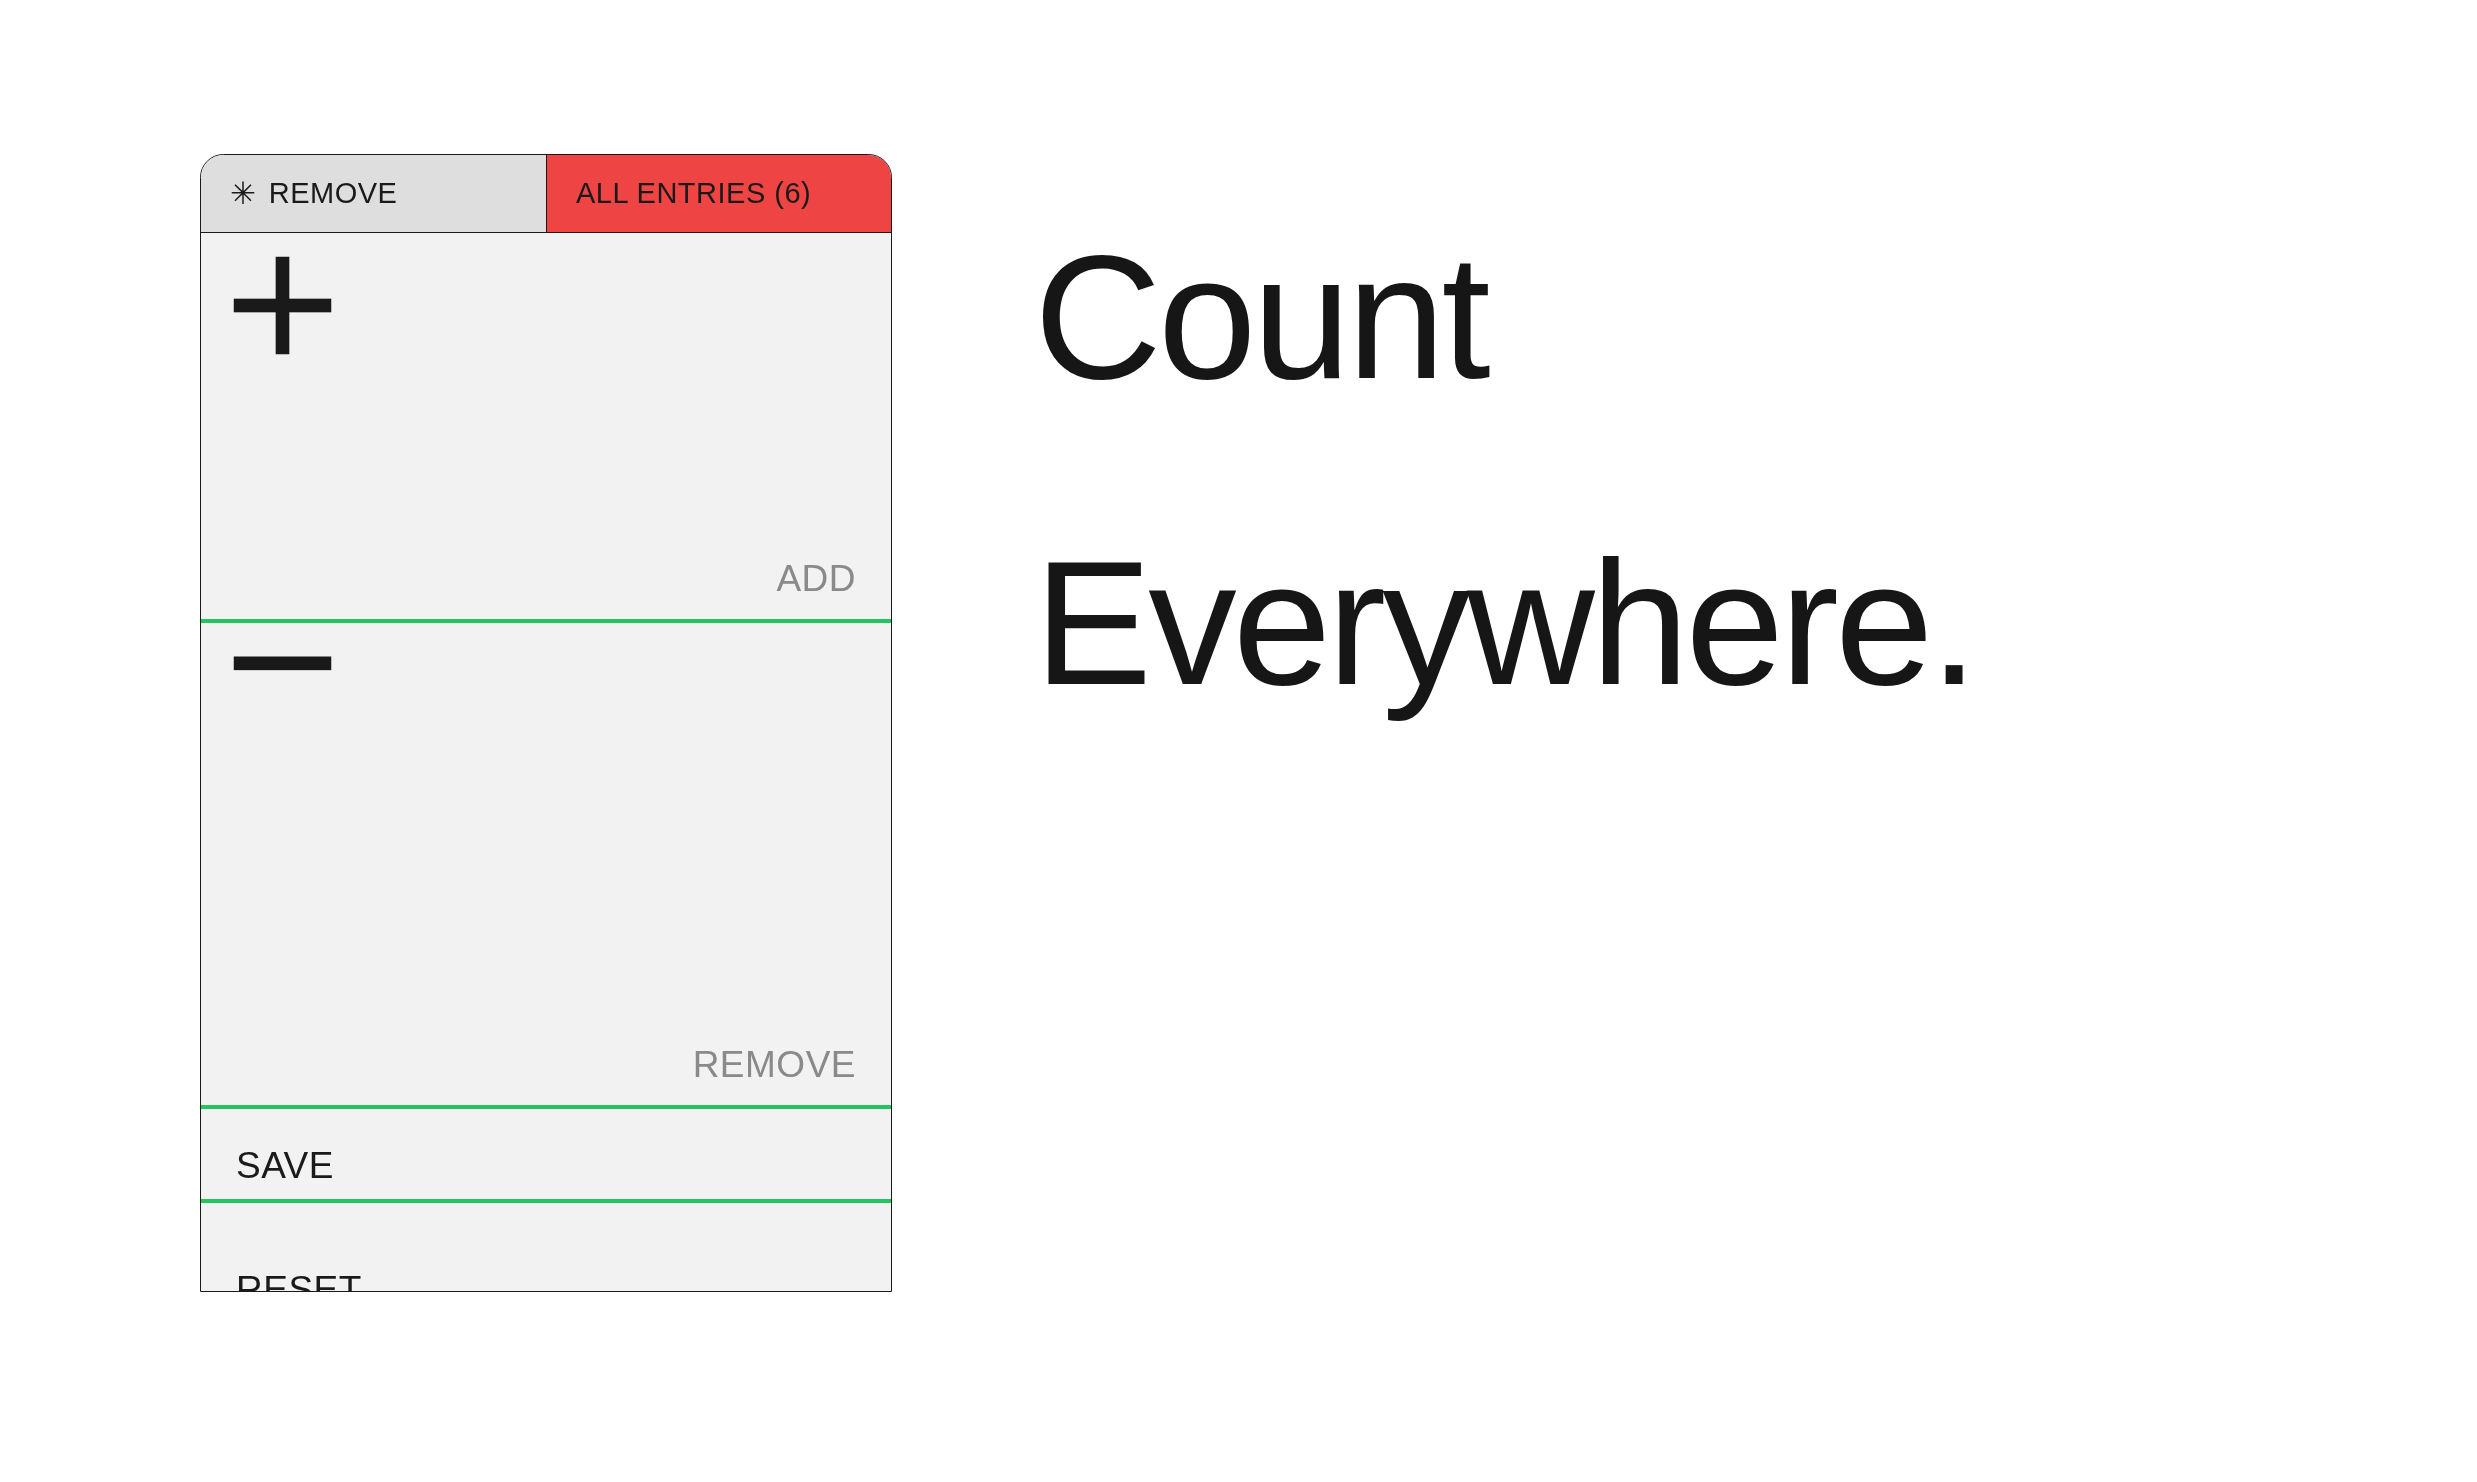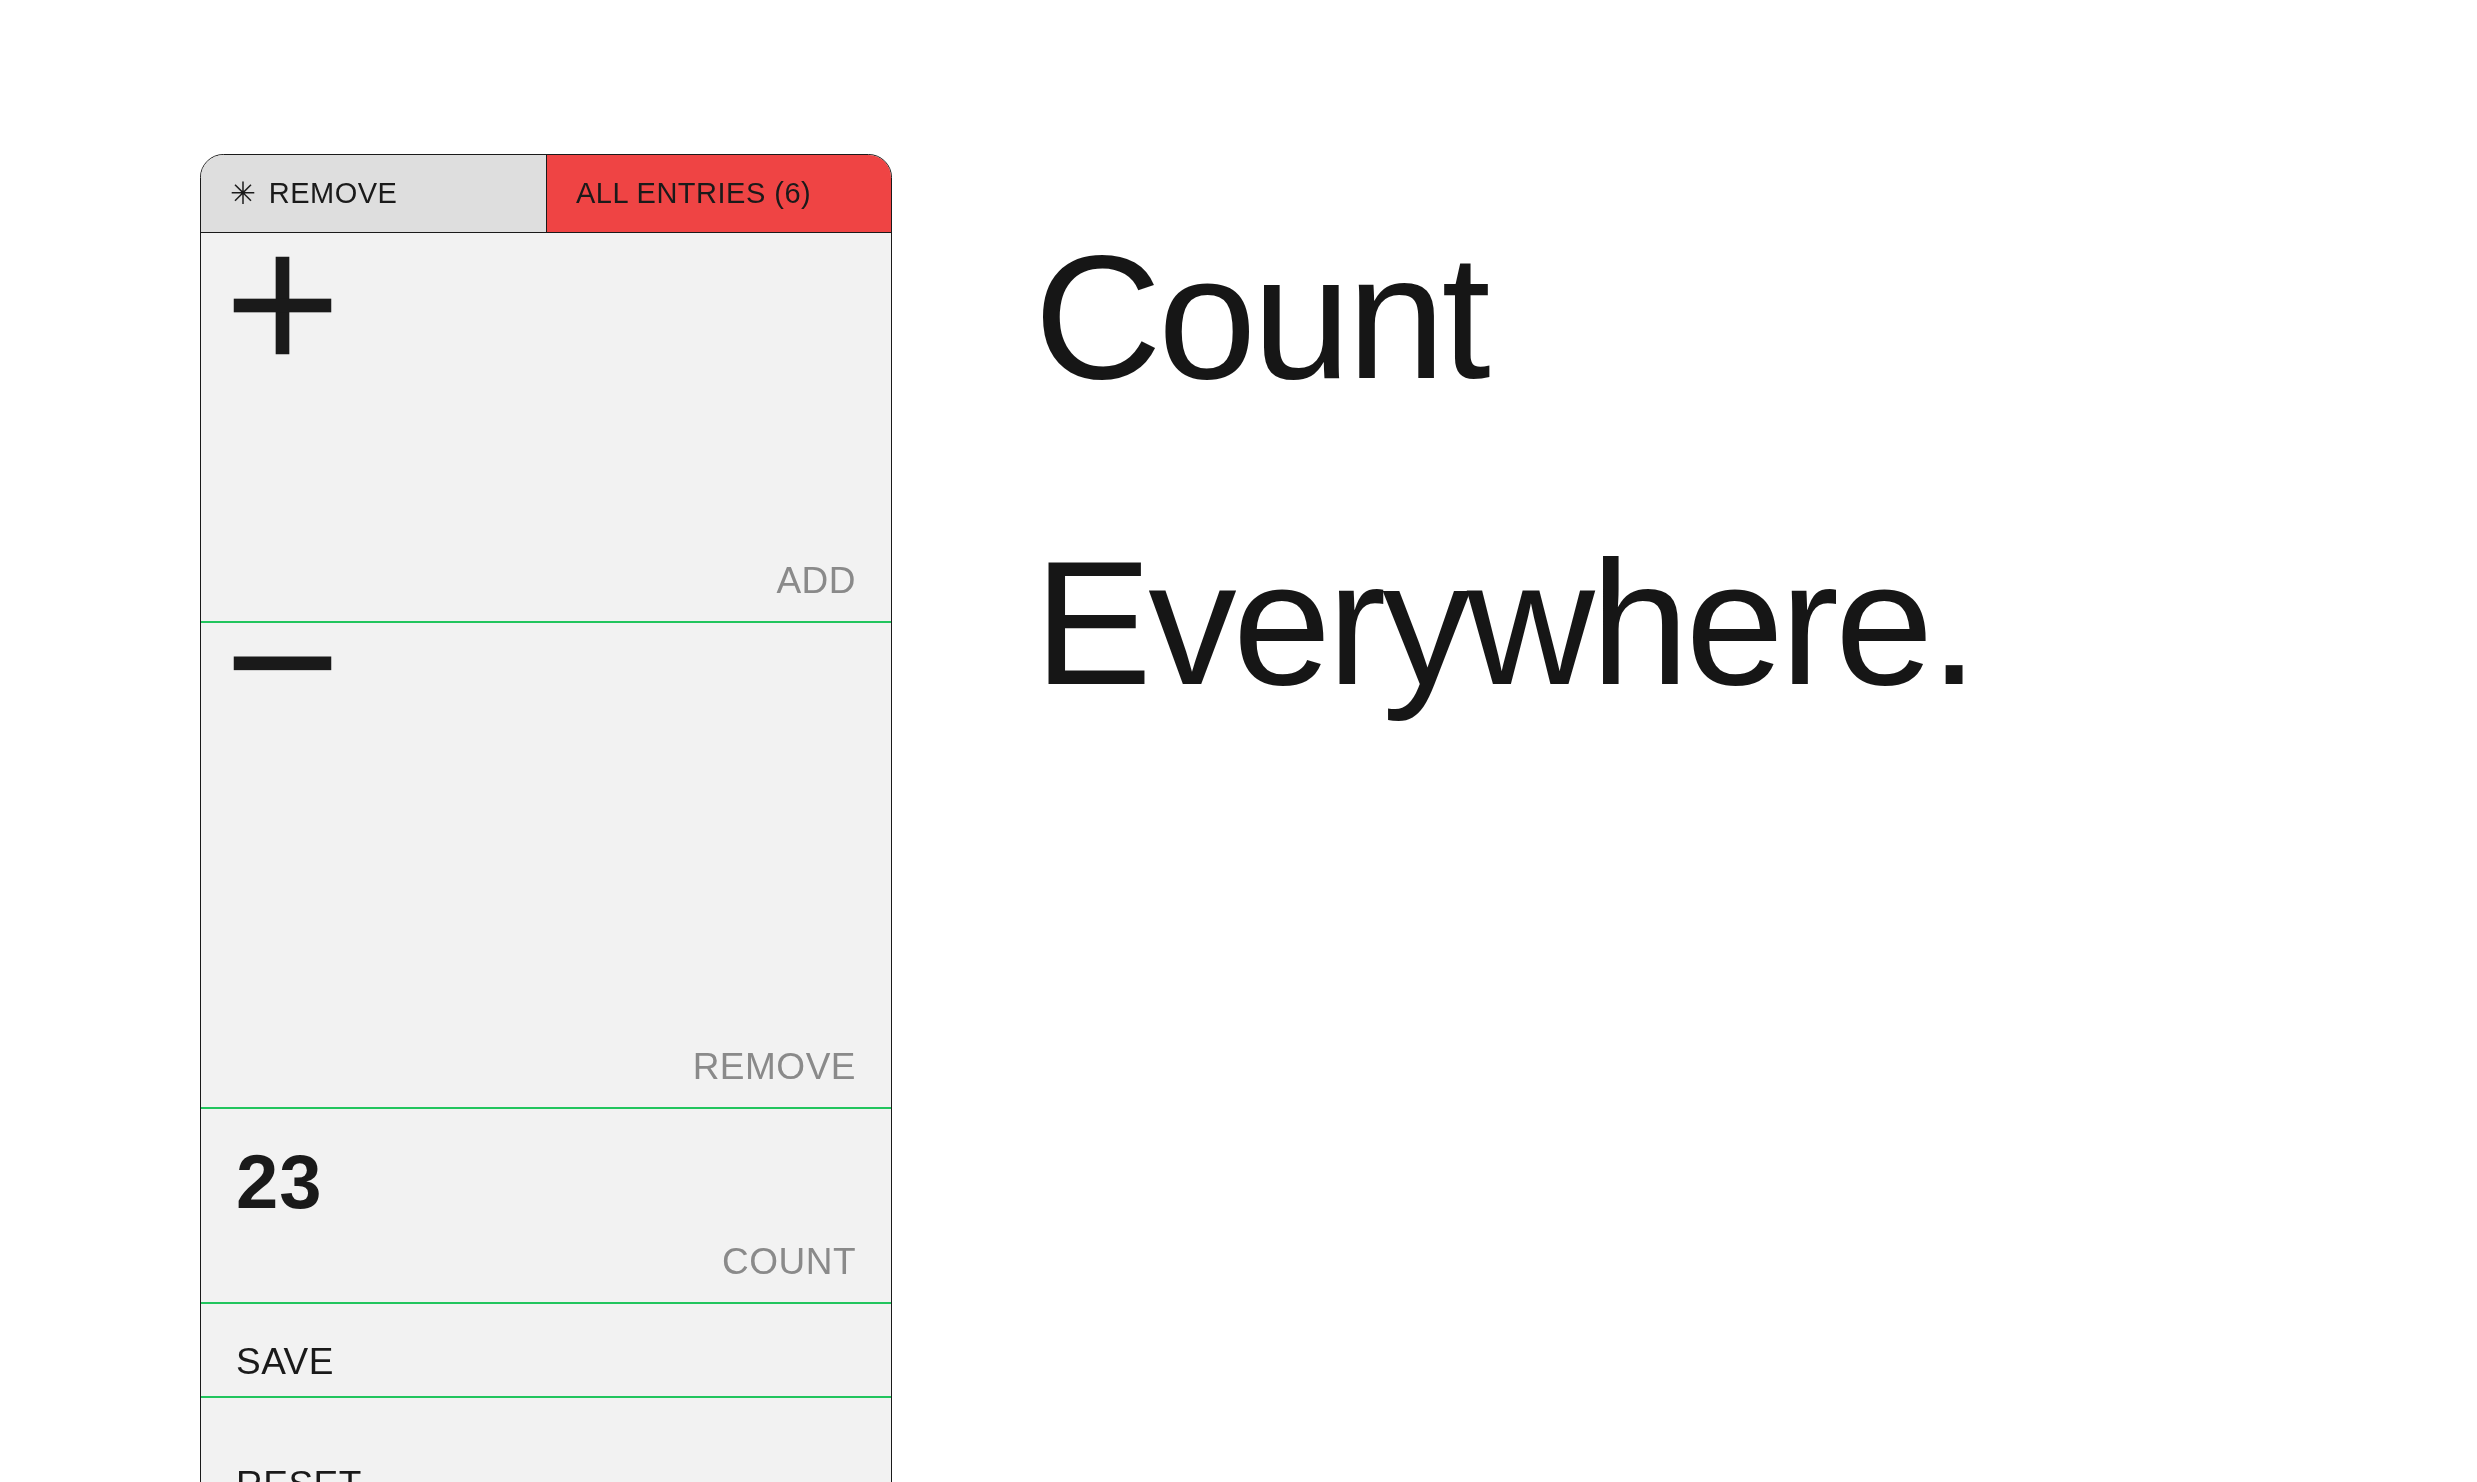--- a/index.html
+++ b/index.html
@@ -54,21 +54,21 @@
     width: 25px;
     height: 25px;
     display: inline-block;
     font-size: 31px;
     line-height: 25px;
     text-align: center;
     color: #1a1a1a;
   }
   .panel {
     position: relative;
-    border-bottom: 2px solid #22c55e;
+    border-bottom: 4px solid #22c55e;
     background: #f2f2f2;
   }
   .panel-add {
     height: 390px;
   }
   .panel-remove {
     height: 486px;
     text-align: right;
   }
   .panel-count {
@@ -162,24 +162,20 @@
 
   <div class="panel panel-remove">
     <span class="big-icon">
       <svg width="117" height="117" viewBox="0 0 120 120">
         <rect x="10" y="20" width="100" height="14" fill="#1a1a1a"></rect>
       </svg>
     </span>
     <span class="panel-label">REMOVE</span>
   </div>
 
-  <div class="panel panel-count">
-    <span class="count-value">23</span>
-    <span class="panel-label">COUNT</span>
-  </div>
 
   <div class="panel panel-save">
     <span class="action-label">SAVE</span>
   </div>
 
   <div class="panel panel-reset">
     <span class="reset-label">RESET</span>
   </div>
 
 </div>

